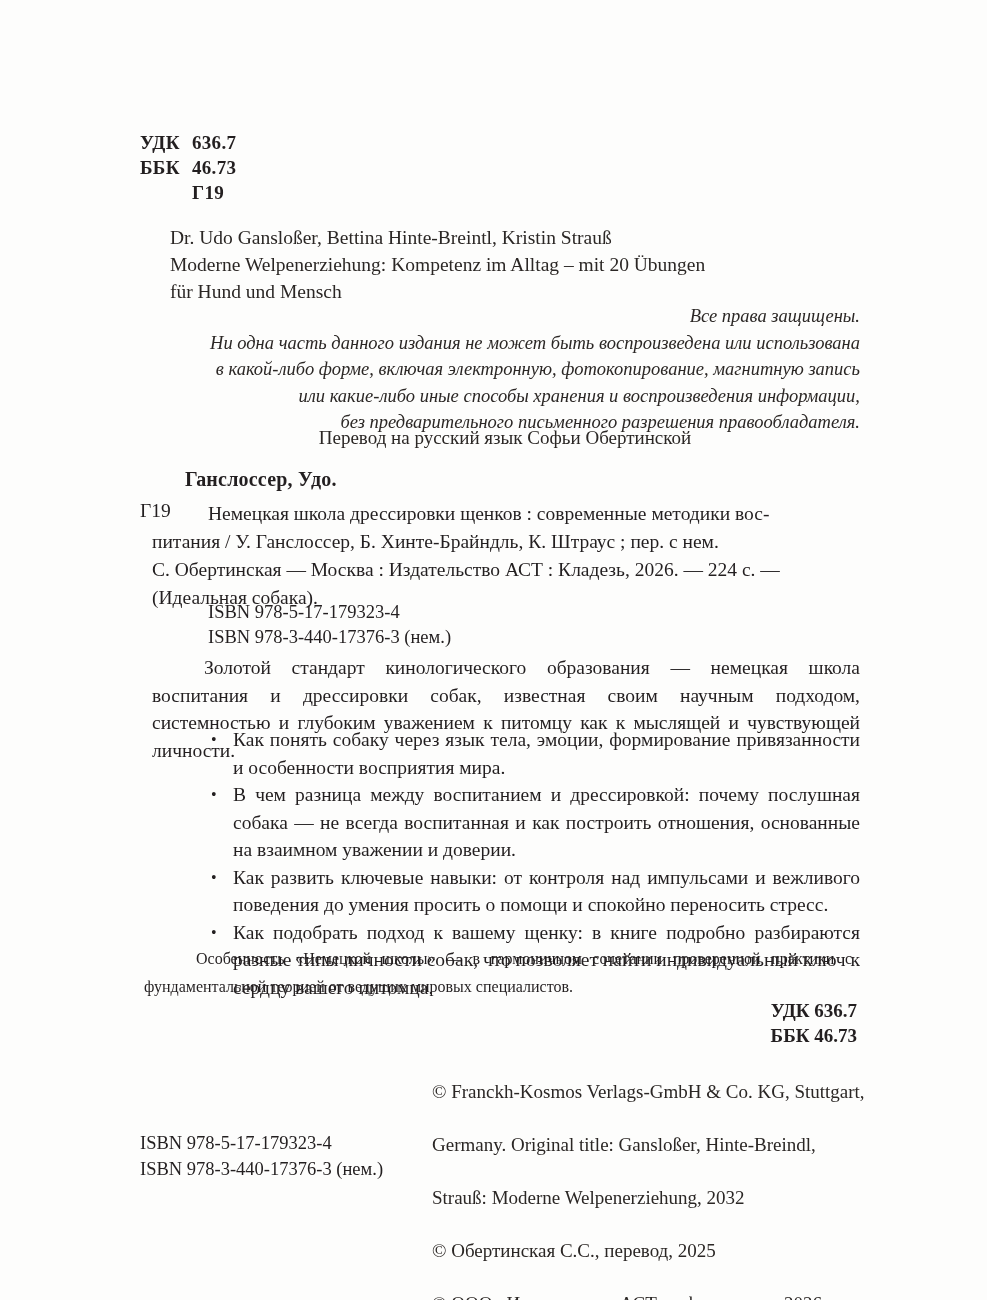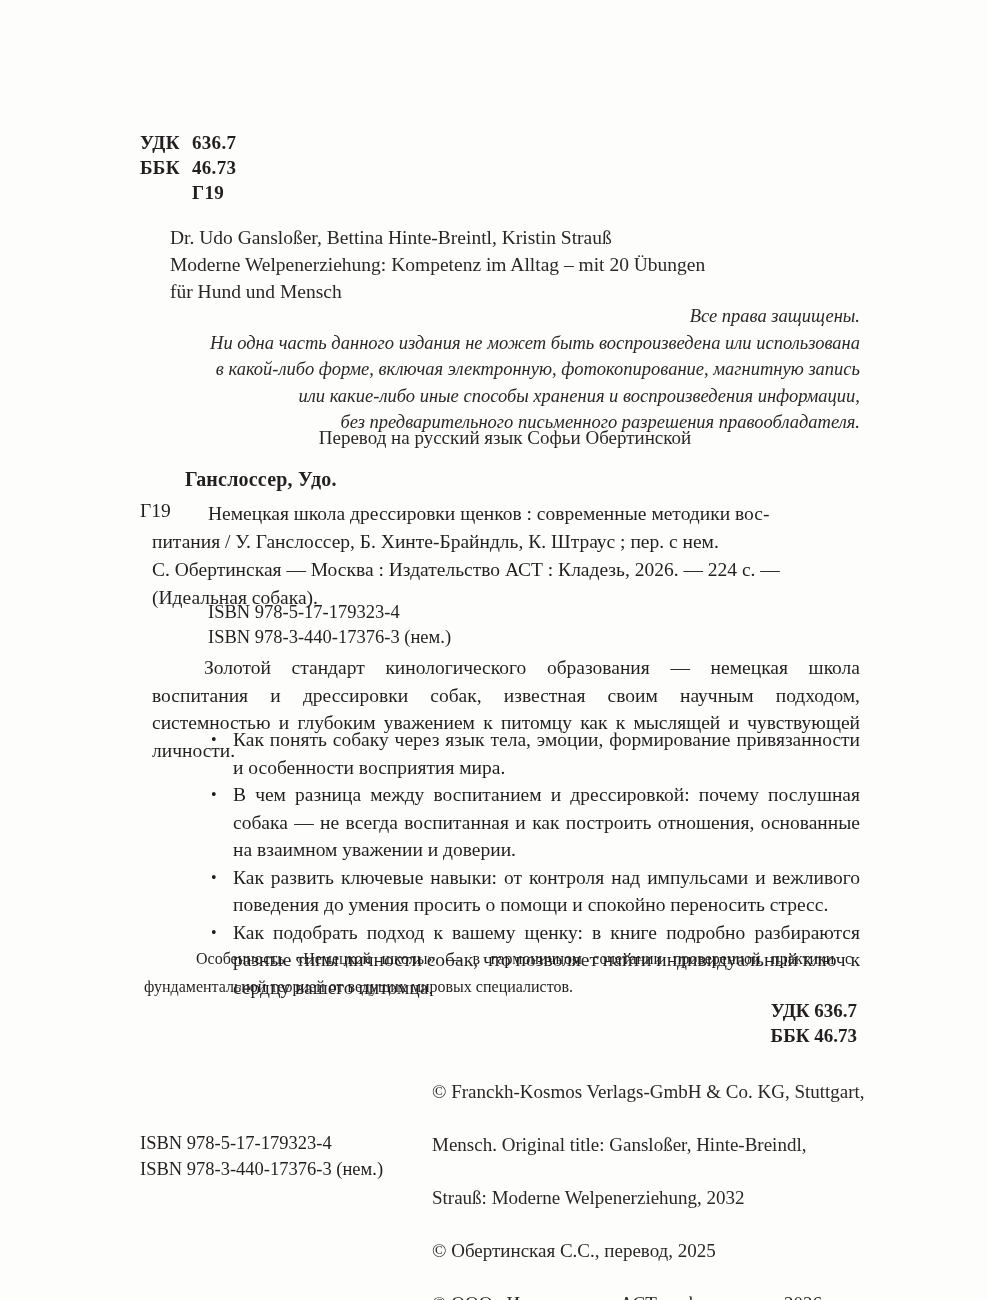--- a/index.html
+++ b/index.html
@@ -247,21 +247,21 @@
 
   <div class="closing">Особенность «Немецкой школы» — в гармоничном сочетании проверенной практики с фундаментальной теорией от ведущих мировых специалистов.</div>
 
   <div class="class-codes-bottom">
     <div>УДК 636.7</div>
     <div>ББК 46.73</div>
   </div>
 
   <div class="colophon">
     <div class="line">© Franckh-Kosmos Verlags-GmbH &amp; Co. KG, Stuttgart,</div>
-    <div class="line">Mensch. Original title: Gansloßer, Hinte-Breindl,</div>
+    <div class="line">Germany. Original title: Gansloßer, Hinte-Breindl,</div>
     <div class="line">Strauß: Moderne Welpenerziehung, 2032</div>
     <div class="line">© Обертинская С.С., перевод, 2025</div>
     <div class="line">© ООО «Издательство АСТ», оформление, 2026</div>
   </div>
 
   <div class="isbn-bottom">
     <div class="nowrap">ISBN 978-5-17-179323-4</div>
     <div class="nowrap">ISBN 978-3-440-17376-3 (нем.)</div>
   </div>
 

